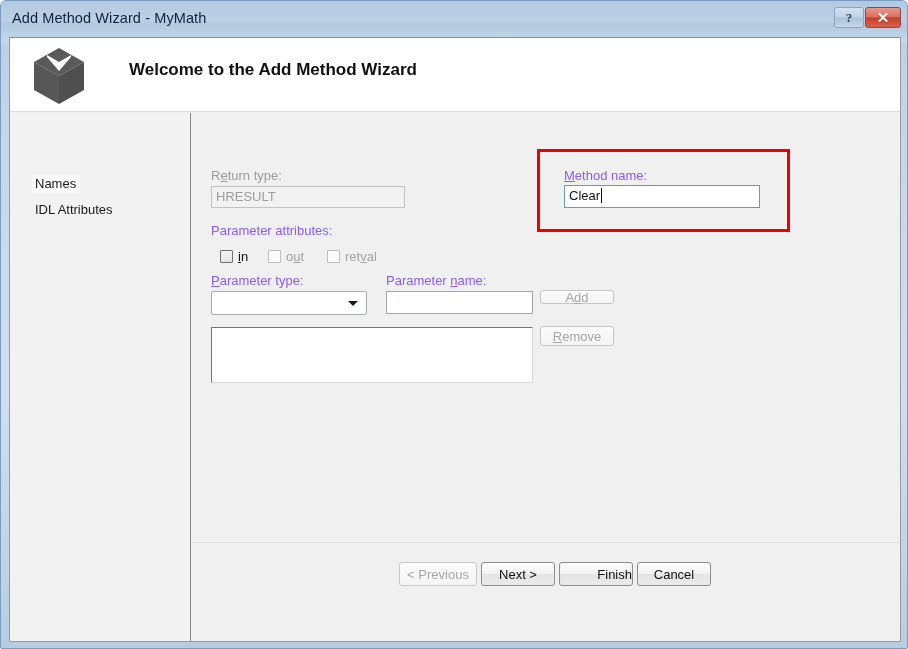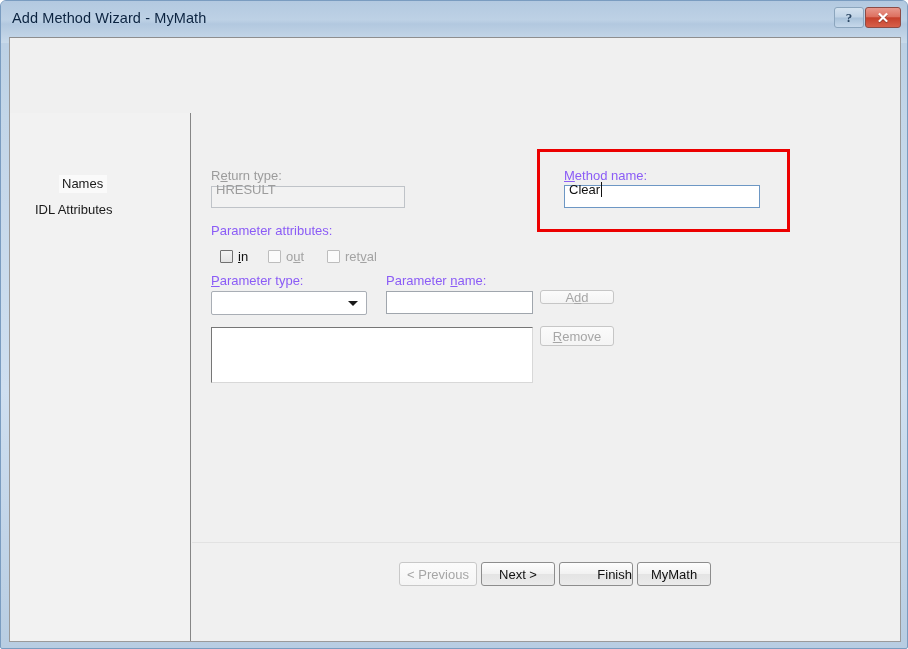--- a/index.html
+++ b/index.html
@@ -111,21 +111,21 @@
     border-right: 1px solid #868686;
   }
   .nav-item {
     position: absolute;
     left: 22px;
     font-size: 13px;
     color: #1a1a1a;
     padding: 1px 4px 2px 3px;
     white-space: nowrap;
   }
-  #nav-item-names { top: 62px; background: #fafafa; margin-left: 27px; }
+  #nav-item-names { top: 62px; background: #fafafa; }
   #nav-item-idl { top: 88px; }
 
   
   #content {
     position: absolute;
     left: 182px; top: 75px;
     width: 708px; height: 530px;
     background: #f0f0f0;
   }
 
@@ -138,23 +138,23 @@
   .lbl.disabled { color: #9c9c9c; }
   .acc { text-decoration: underline; }
 
   
   .txtbox {
     position: absolute;
     background: #ffffff;
     border: 1px solid #a0a6ad;
     font-size: 13px;
     color: #111111;
-    padding: 10px 4px;
+    padding: 2px 4px;
     display: flex;
-    align-items: flex-end;
+    align-items: flex-start;
   }
   .txtbox.disabled {
     background: #f2f2f2;
     border-color: #bfc3c8;
     color: #9c9c9c;
   }
 
   #return-type-label { left: 19px; top: 55px; }
   #return-type-input { left: 19px; top: 73px; width: 194px; height: 22px; }
 
@@ -303,20 +303,31 @@
       <span class="glyph">?</span>
     </div>
 
     <div id="close-button" class="winbtn">
       <span class="glyph">✕</span>
     </div>
   </div>
 
   <div id="client">
 
+    <div id="banner">
+      <div id="banner-icon">
+        <svg width="56" height="58" viewBox="0 0 56 58" xmlns="http://www.w3.org/2000/svg">
+          <polygon points="28,1 53,15 28,29 3,15" fill="#5a5a5a"></polygon>
+          <polygon points="3,15 28,29 28,57 3,43" fill="#575757"></polygon>
+          <polygon points="53,15 28,29 28,57 53,43" fill="#4f4f4f"></polygon>
+          <polygon points="16,8 28,15 40,8 40,10 28,24 16,10" fill="#ffffff"></polygon>
+        </svg>
+      </div>
+      <div id="banner-title">Welcome to the Add Method Wizard</div>
+    </div>
 
     <div id="nav-panel">
       <div id="nav-item-names" class="nav-item">
         <span>Names</span>
       </div>
       <div id="nav-item-idl" class="nav-item">
         <span>IDL Attributes</span>
       </div>
     </div>
 
@@ -376,17 +387,17 @@
     <div id="prev-button" class="navbtn disabled">
       <span>&lt; Previous</span>
     </div>
     <div id="next-button" class="navbtn">
       <span>Next &gt;</span>
     </div>
     <div id="finish-button" class="navbtn">
       <span>Finish</span>
     </div>
     <div id="cancel-button" class="navbtn">
-      <span>MyMath</span>
+      <span>Cancel</span>
     </div>
 
   </div>
 </div>
 
 </body></html>

